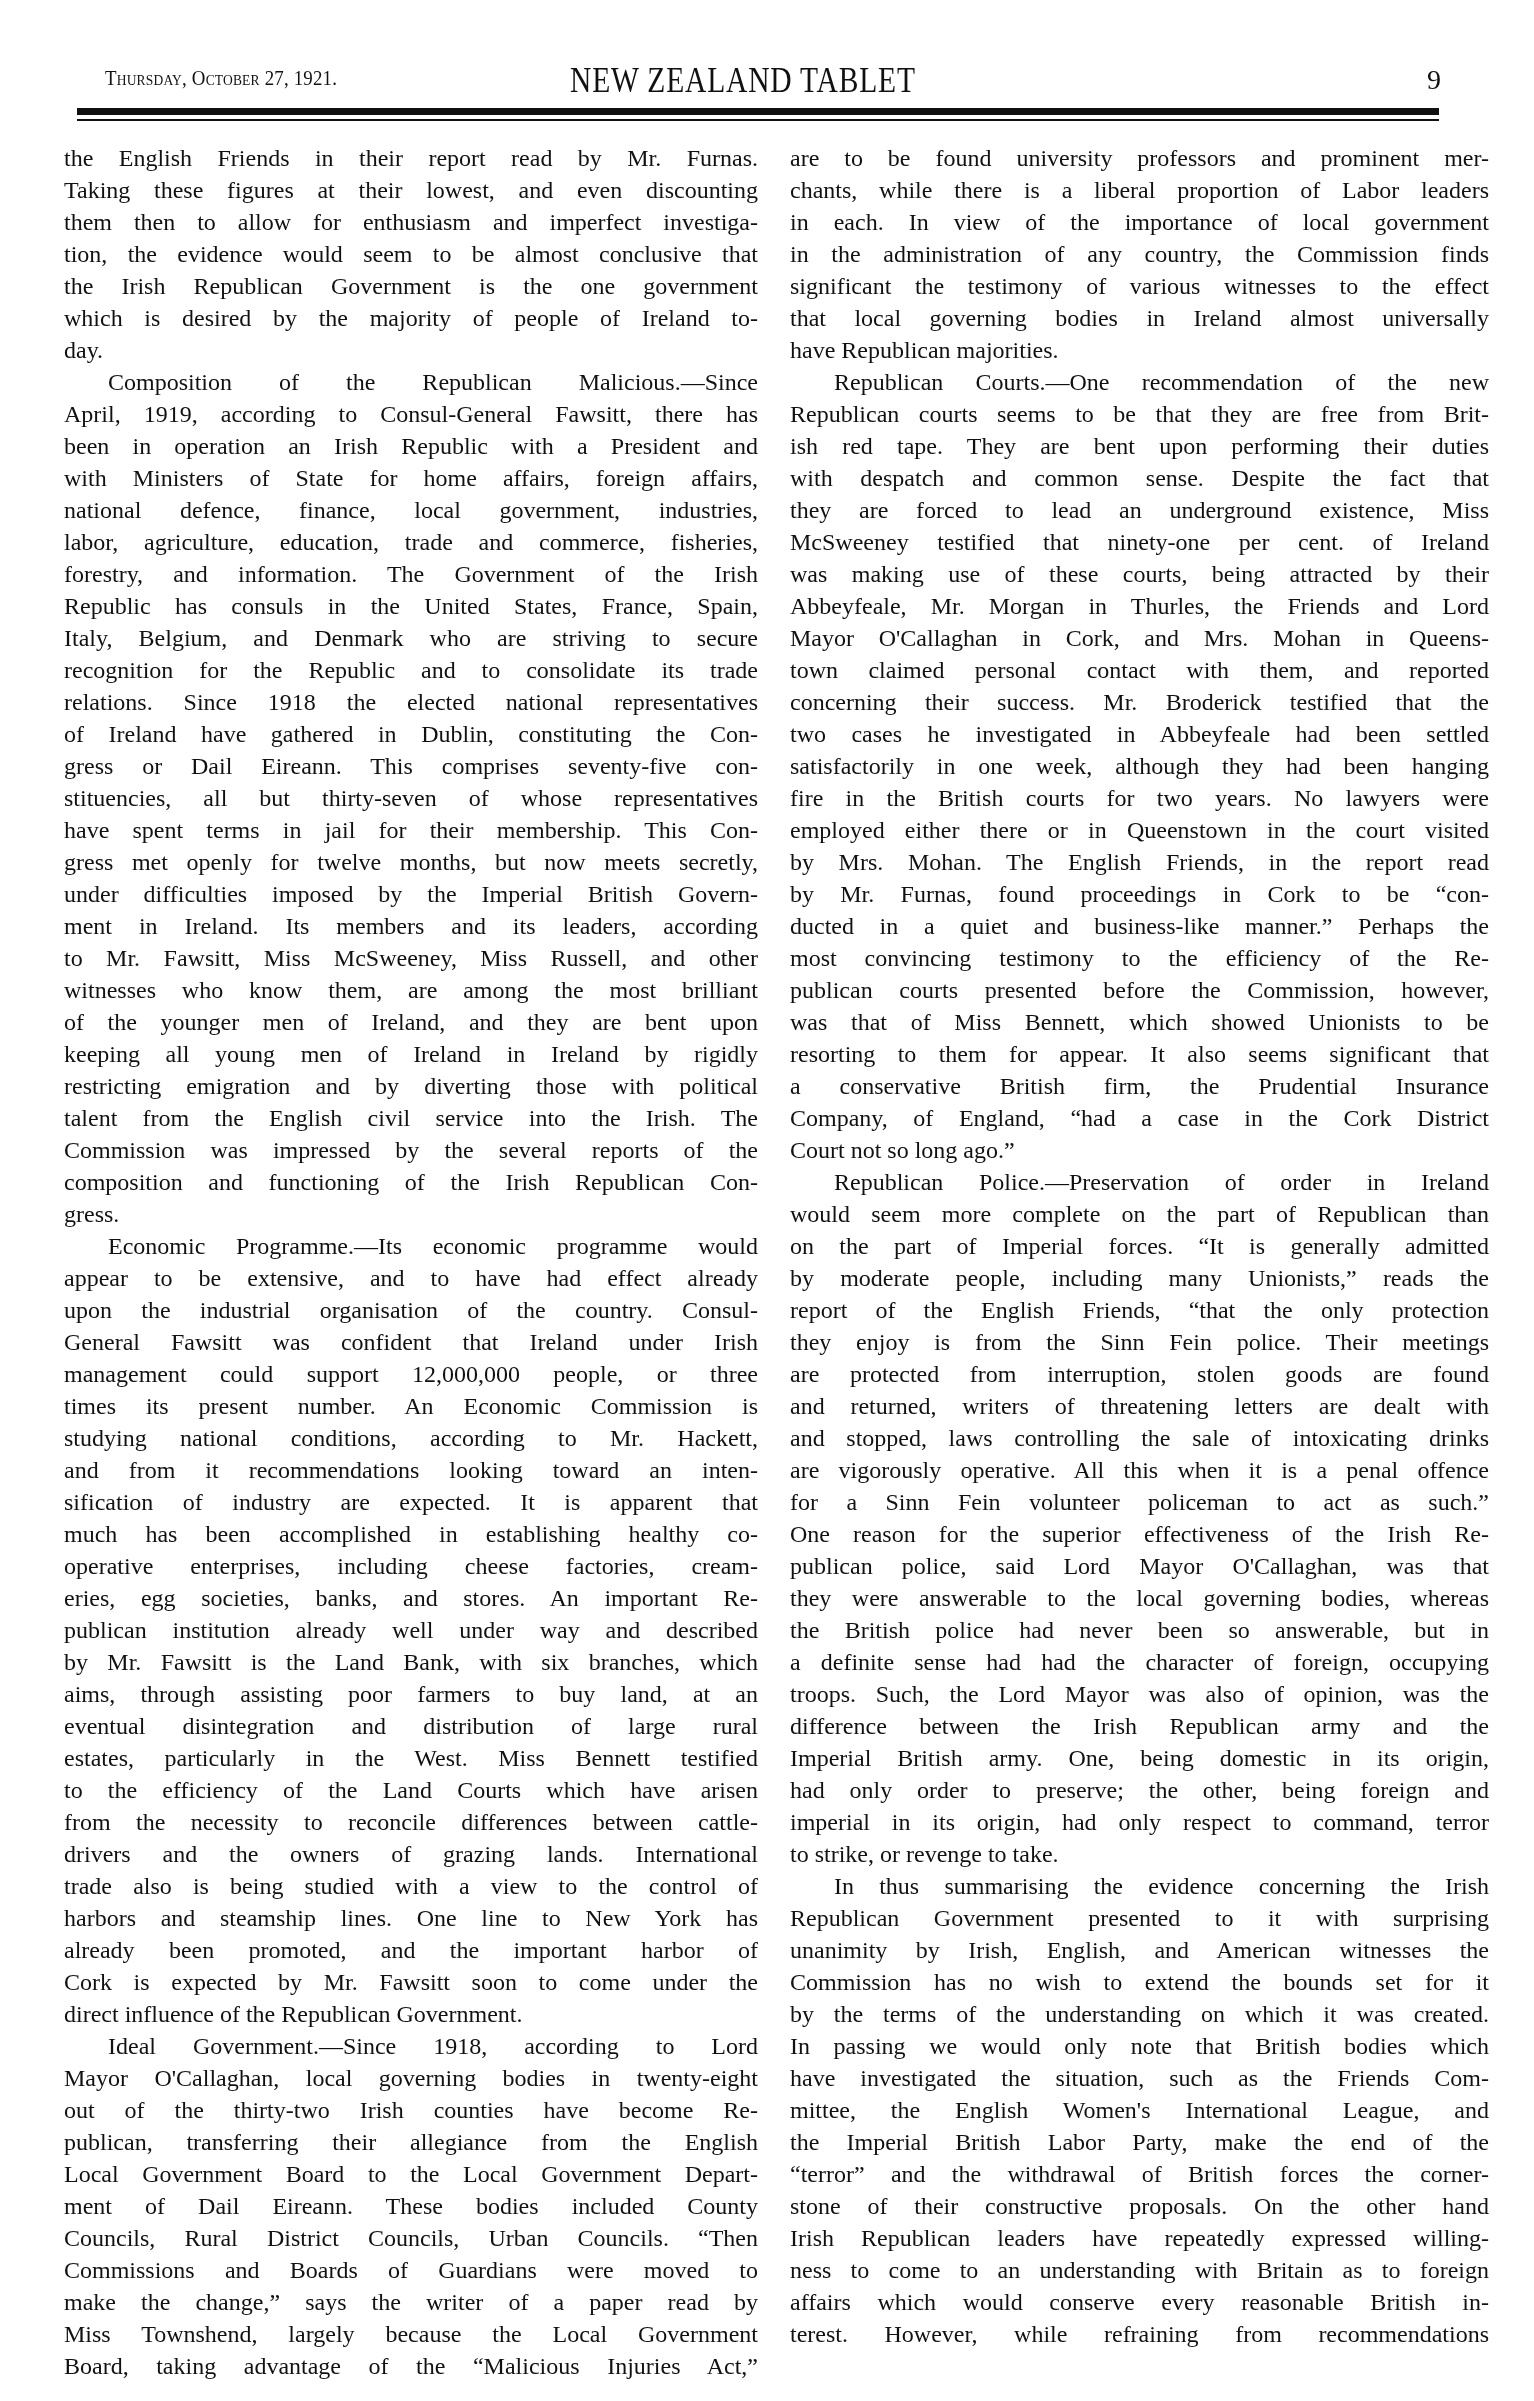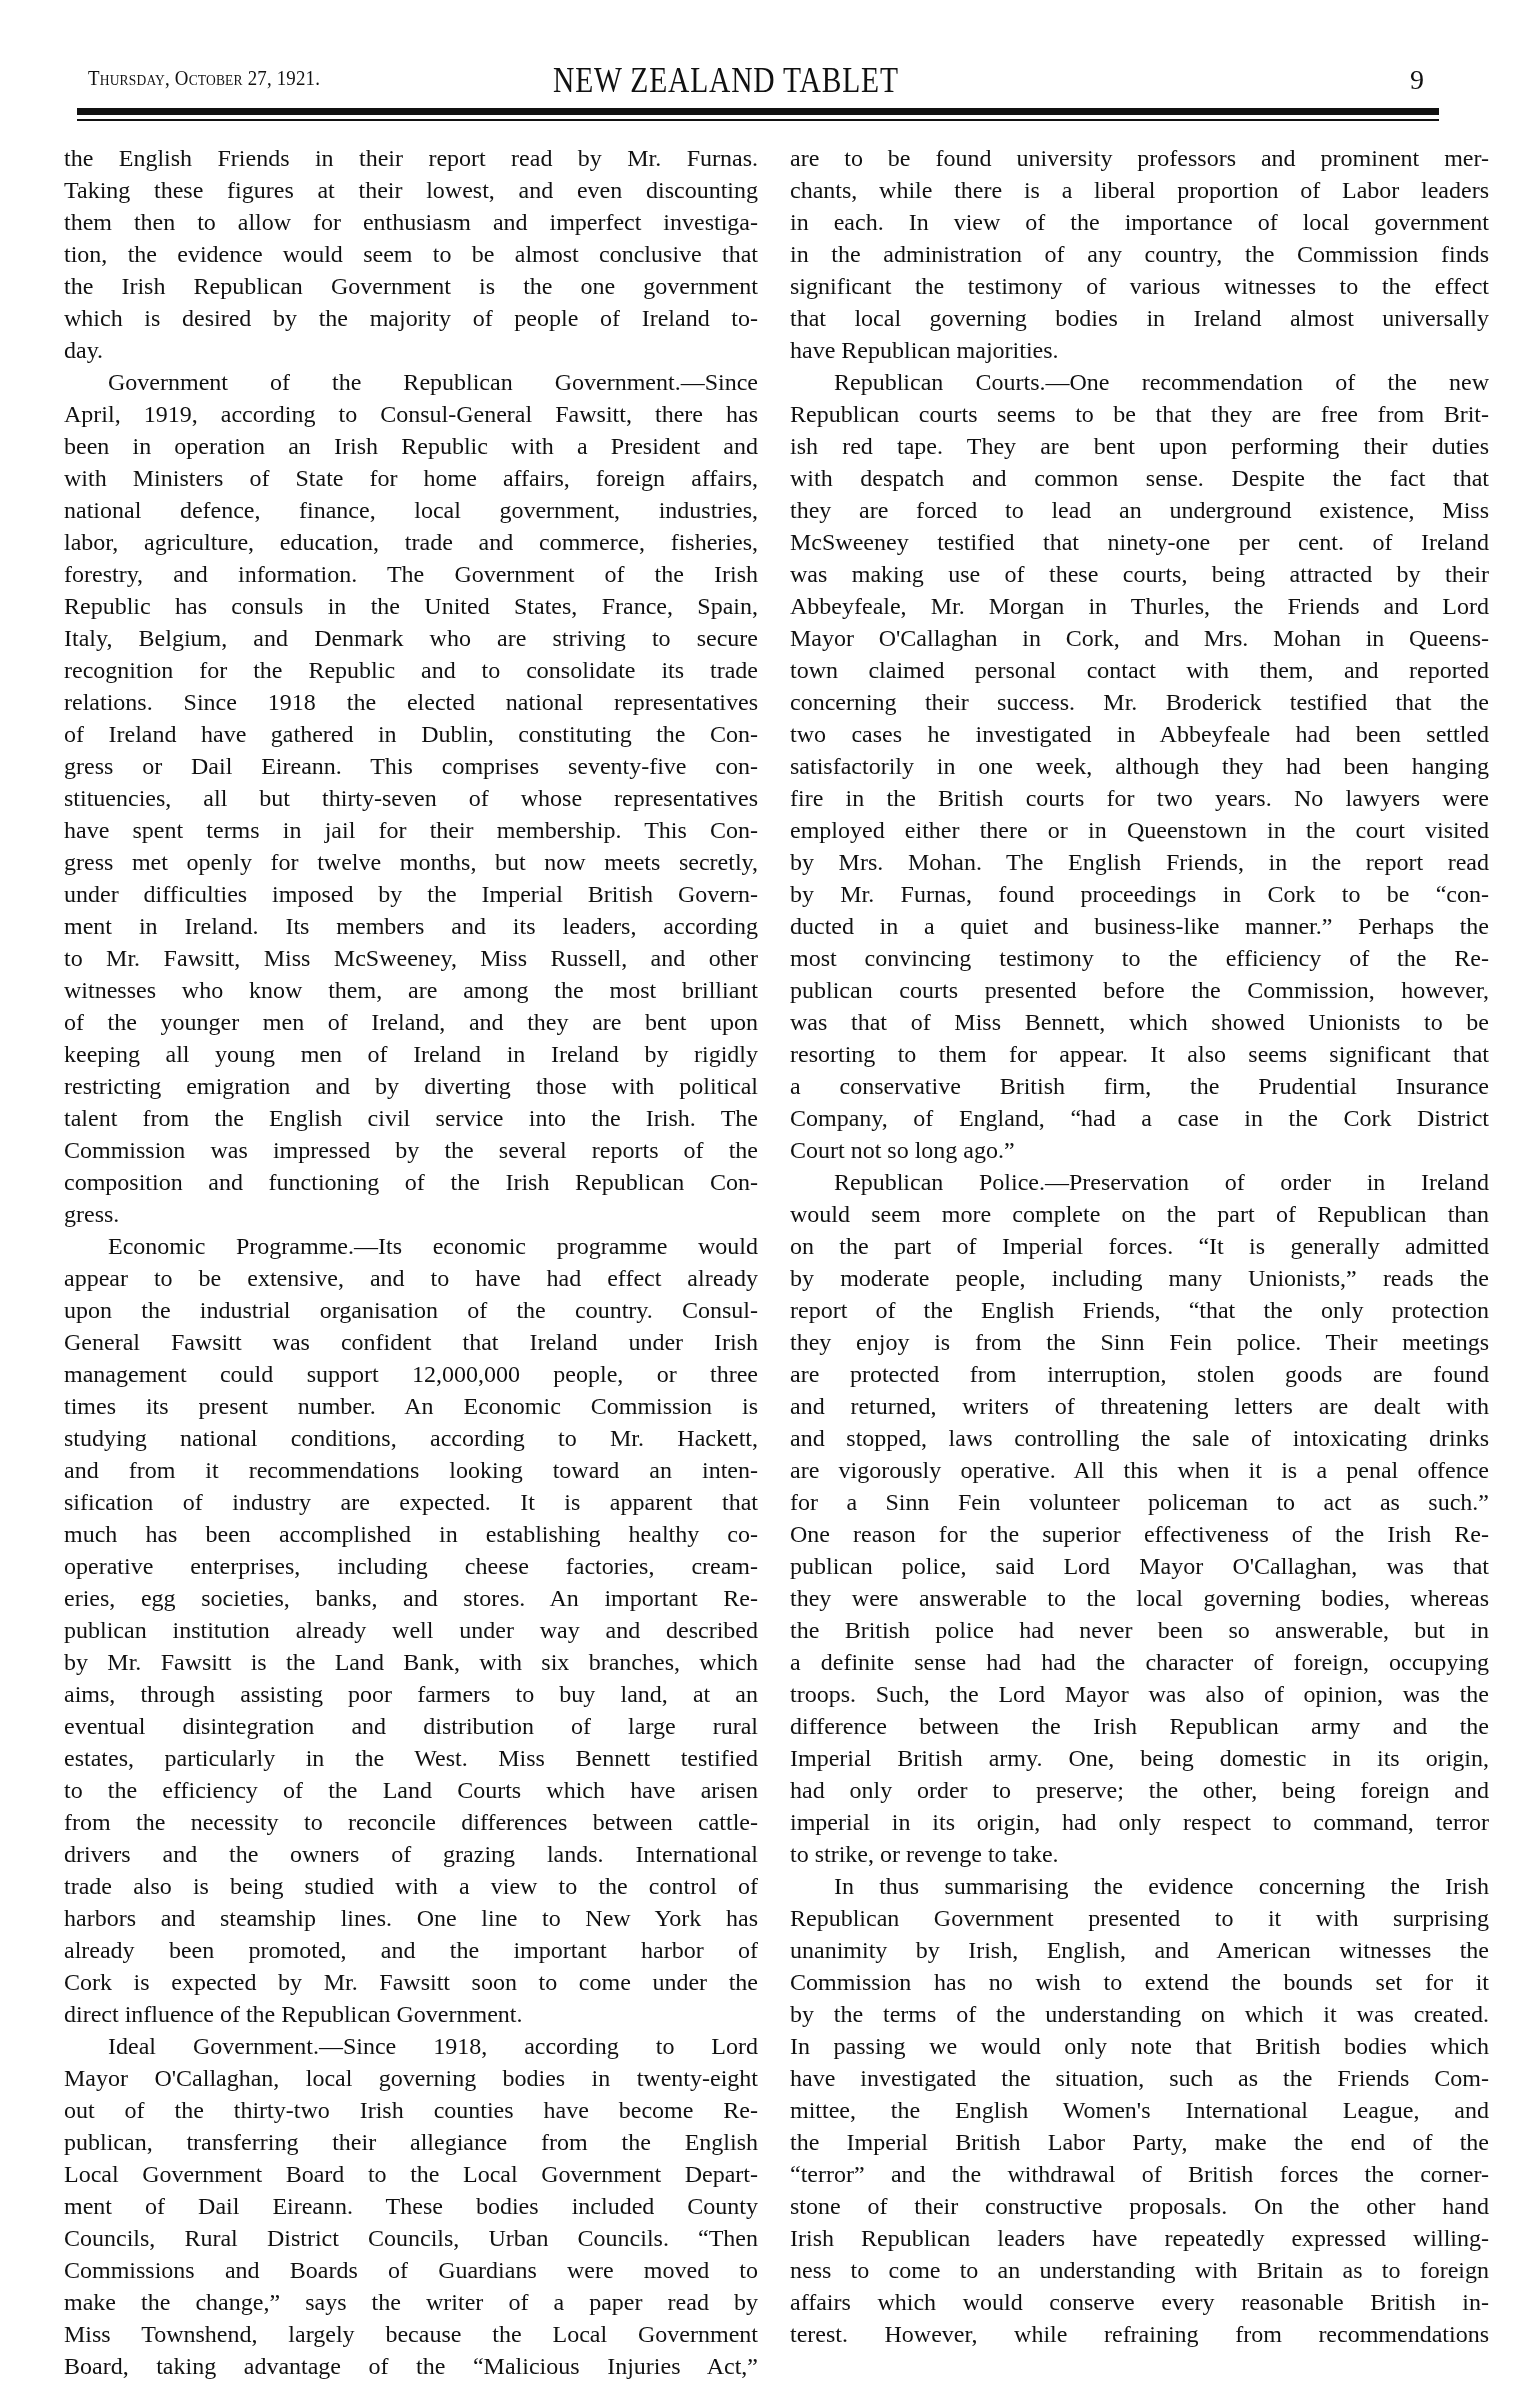--- a/index.html
+++ b/index.html
@@ -1,17 +1,17 @@
 <!DOCTYPE html>
 <html style="font-size:7.7px"><head>
 <meta charset="utf-8">
 <style>
   html, body { margin: 0; padding: 0; background: #ffffff; }
   body { width: 1534px; height: 2680px; position: relative; overflow: hidden; color: #111; font-family: "Liberation Serif", "DejaVu Serif", serif; }
-  .header { position: absolute; left: 68px; top: 37px; width: 1359px; height: 58px; }
+  .header { position: absolute; left: 85px; top: 37px; width: 1359px; height: 58px; }
   .hdr-date { position: absolute; left: 20px; top: 29px; font-size: 21px; font-variant: small-caps; letter-spacing: 0.2px; transform: scaleX(0.9); transform-origin: left; }
   .hdr-title { position: absolute; left: 485px; top: 22px; font-size: 36px; font-family: "Liberation Serif", serif; transform: scaleX(0.82); transform-origin: left; letter-spacing: 1px; }
   .hdr-page { position: absolute; left: 1342px; top: 27px; font-size: 28px; }
   .rule-thick { position: absolute; left: 77px; top: 108px; width: 1362px; height: 6.7px; background: #111; }
   .rule-thin { position: absolute; left: 77px; top: 119px; width: 1362px; height: 2.4px; background: #111; }
   .col { position: absolute; top: 142px; width: 694px; }
   .col.left { left: 64px; }
   .col.right { left: 790px; width: 699px; }
   .ln { display: block; height: 32px; line-height: 32px; font-size: 24px; text-align: justify; text-align-last: justify; white-space: nowrap; overflow: visible; }
   .ln.last { text-align-last: left; }
@@ -46,21 +46,21 @@
     <div class="ln">
       <span class="j">the Irish Republican Government is the one government</span>
     </div>
     <div class="ln">
       <span class="j">which is desired by the majority of people of Ireland to-</span>
     </div>
     <div class="ln last">
       <span class="j">day.</span>
     </div>
     <div class="ln indent">
-      <span class="j">Government of the Republican Government.—Since</span>
+      <span class="j">Composition of the Republican Malicious.—Since</span>
     </div>
     <div class="ln">
       <span class="j">April, 1919, according to Consul-General Fawsitt, there has</span>
     </div>
     <div class="ln">
       <span class="j">been in operation an Irish Republic with a President and</span>
     </div>
     <div class="ln">
       <span class="j">with Ministers of State for home affairs, foreign affairs,</span>
     </div>

